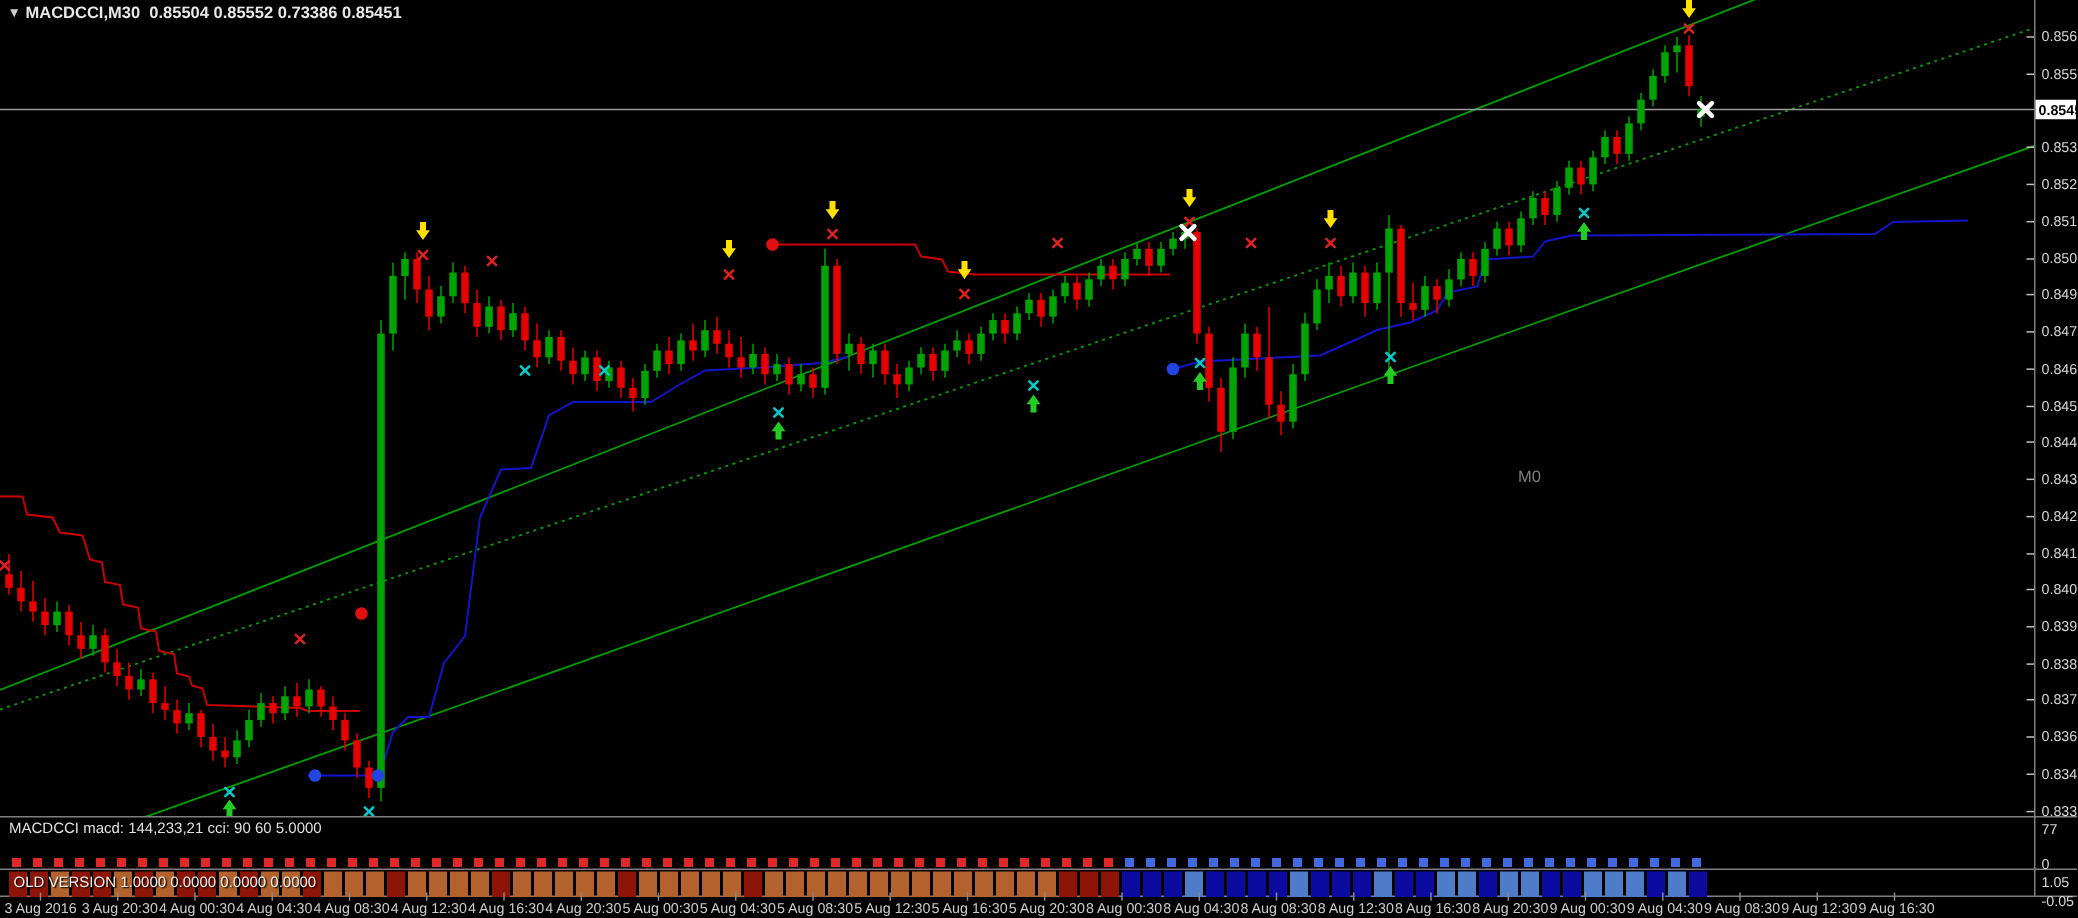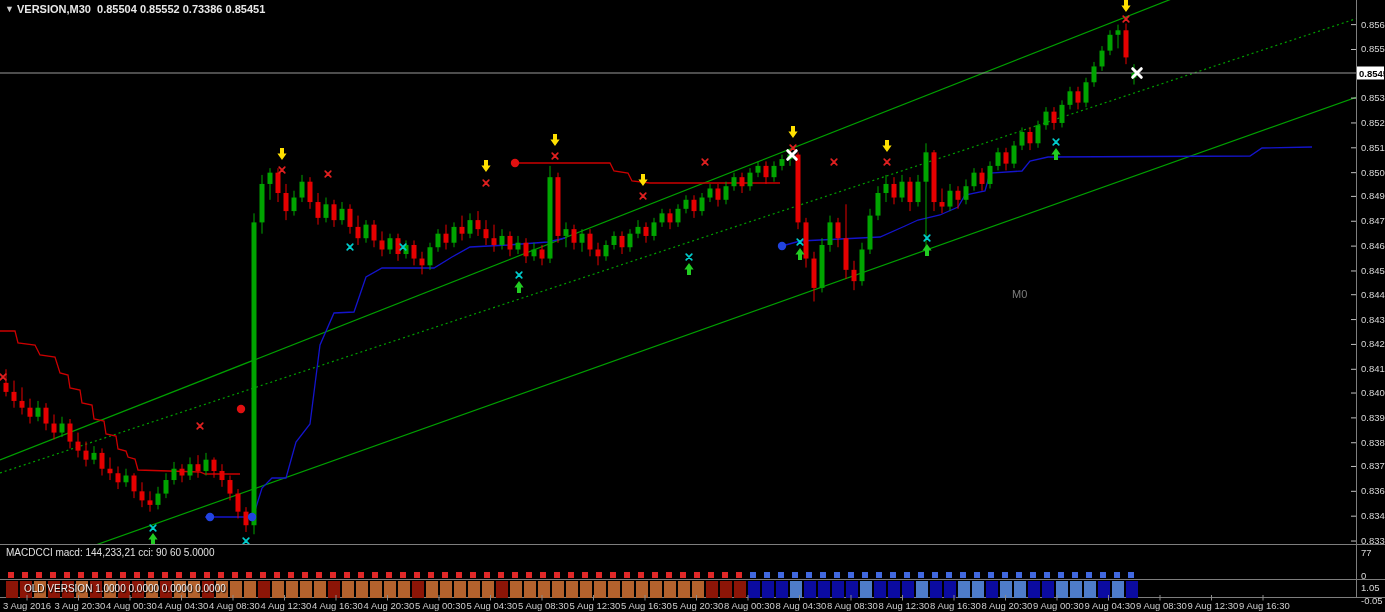--- a/index.html
+++ b/index.html
@@ -2,23 +2,23 @@
 <html><head>
 <meta charset="utf-8">
 <style>
   html,body{margin:0;padding:0;background:#000;}
   #win{position:relative;width:1385px;height:612px;background:#000;overflow:hidden;
        font-family:"Liberation Sans","DejaVu Sans",sans-serif;}
   #chart-svg{position:absolute;left:0;top:0;}
   .ovl{position:absolute;color:#d8d8d8;white-space:pre;}
   #titlebar{left:5px;top:3px;font-size:11px;font-weight:bold;color:#e8e8e8;}
   #titlebar .tri{display:inline-block;color:#cfcfcf;font-size:9px;transform:translateY(-1px);cursor:pointer;}
-  #watermark{left:1012px;top:288px;font-size:11px;color:#7d7d7d;}
+  #watermark{left:1012px;top:312px;font-size:11px;color:#7d7d7d;}
   #macdcci-label{left:6px;top:547px;font-size:10px;color:#e0e0e0;}
-  #oldver-label{left:24px;top:583px;font-size:10px;color:#f0f0f0;text-shadow:1px 1px 1px #000;}
+  #oldver-label{left:9px;top:583px;font-size:10px;color:#f0f0f0;text-shadow:1px 1px 1px #000;}
 </style>
 </head>
 <body>
 
 <div id="win">
   <svg id="chart-svg" width="1385" height="612">
       <defs>
         <clipPath id="plotclip">
           <rect x="0" y="0" width="1356" height="544"></rect>
         </clipPath>
@@ -638,20 +638,20 @@
         <line x1="1108.5" y1="595" x2="1108.5" y2="600.5" stroke="#8a8a8a" stroke-width="1"></line>
         <text x="1136" y="608.5" fill="#cdcdcd" font-size="9.5px">9 Aug 08:30</text>
         <line x1="1160" y1="595" x2="1160" y2="600.5" stroke="#8a8a8a" stroke-width="1"></line>
         <text x="1187.5" y="608.5" fill="#cdcdcd" font-size="9.5px">9 Aug 12:30</text>
         <line x1="1211.5" y1="595" x2="1211.5" y2="600.5" stroke="#8a8a8a" stroke-width="1"></line>
         <text x="1239" y="608.5" fill="#cdcdcd" font-size="9.5px">9 Aug 16:30</text>
         <line x1="1263" y1="595" x2="1263" y2="600.5" stroke="#8a8a8a" stroke-width="1"></line>
       </g>
     </svg>
 
-  <div id="titlebar" class="ovl"><span class="tri">▼</span>&nbsp;<span>VERSION,M30</span>&nbsp;&nbsp;<span>0.85504 0.85552 0.73386 0.85451</span></div>
+  <div id="titlebar" class="ovl"><span class="tri">▼</span>&nbsp;<span>MACDCCI,M30</span>&nbsp;&nbsp;<span>0.85504 0.85552 0.73386 0.85451</span></div>
 
   <div id="watermark" class="ovl">M0</div>
 
   <div id="macdcci-label" class="ovl">MACDCCI macd: 144,233,21 cci: 90 60 5.0000</div>
 
   <div id="oldver-label" class="ovl">OLD VERSION 1.0000 0.0000 0.0000 0.0000</div>
 </div>
 
 </body></html>

